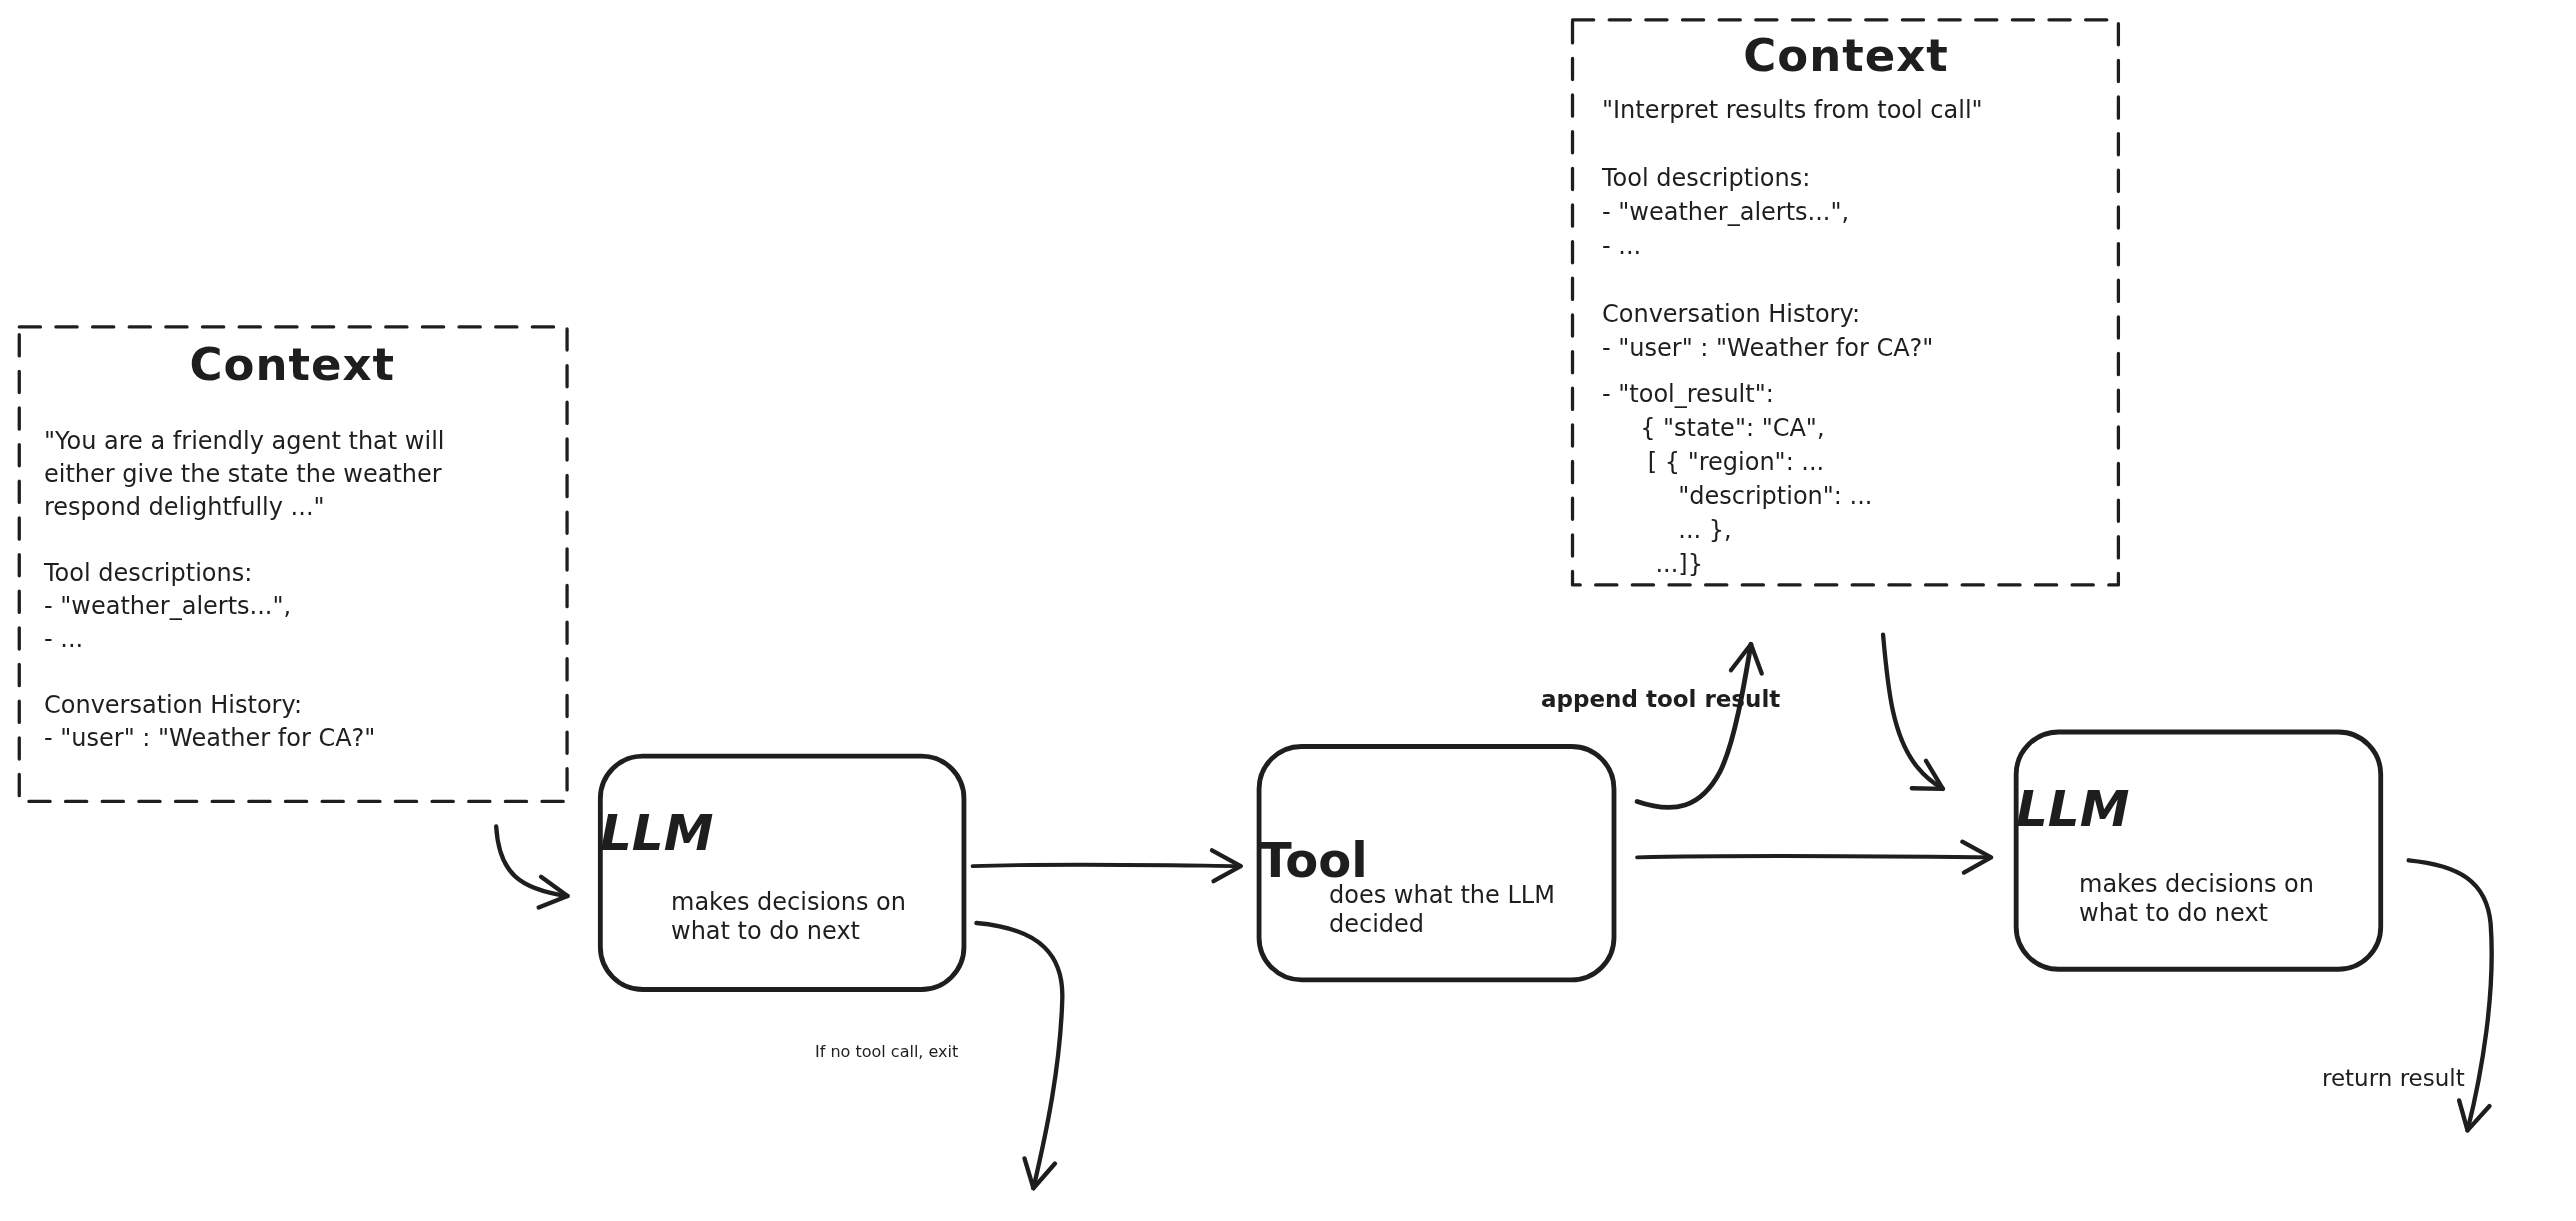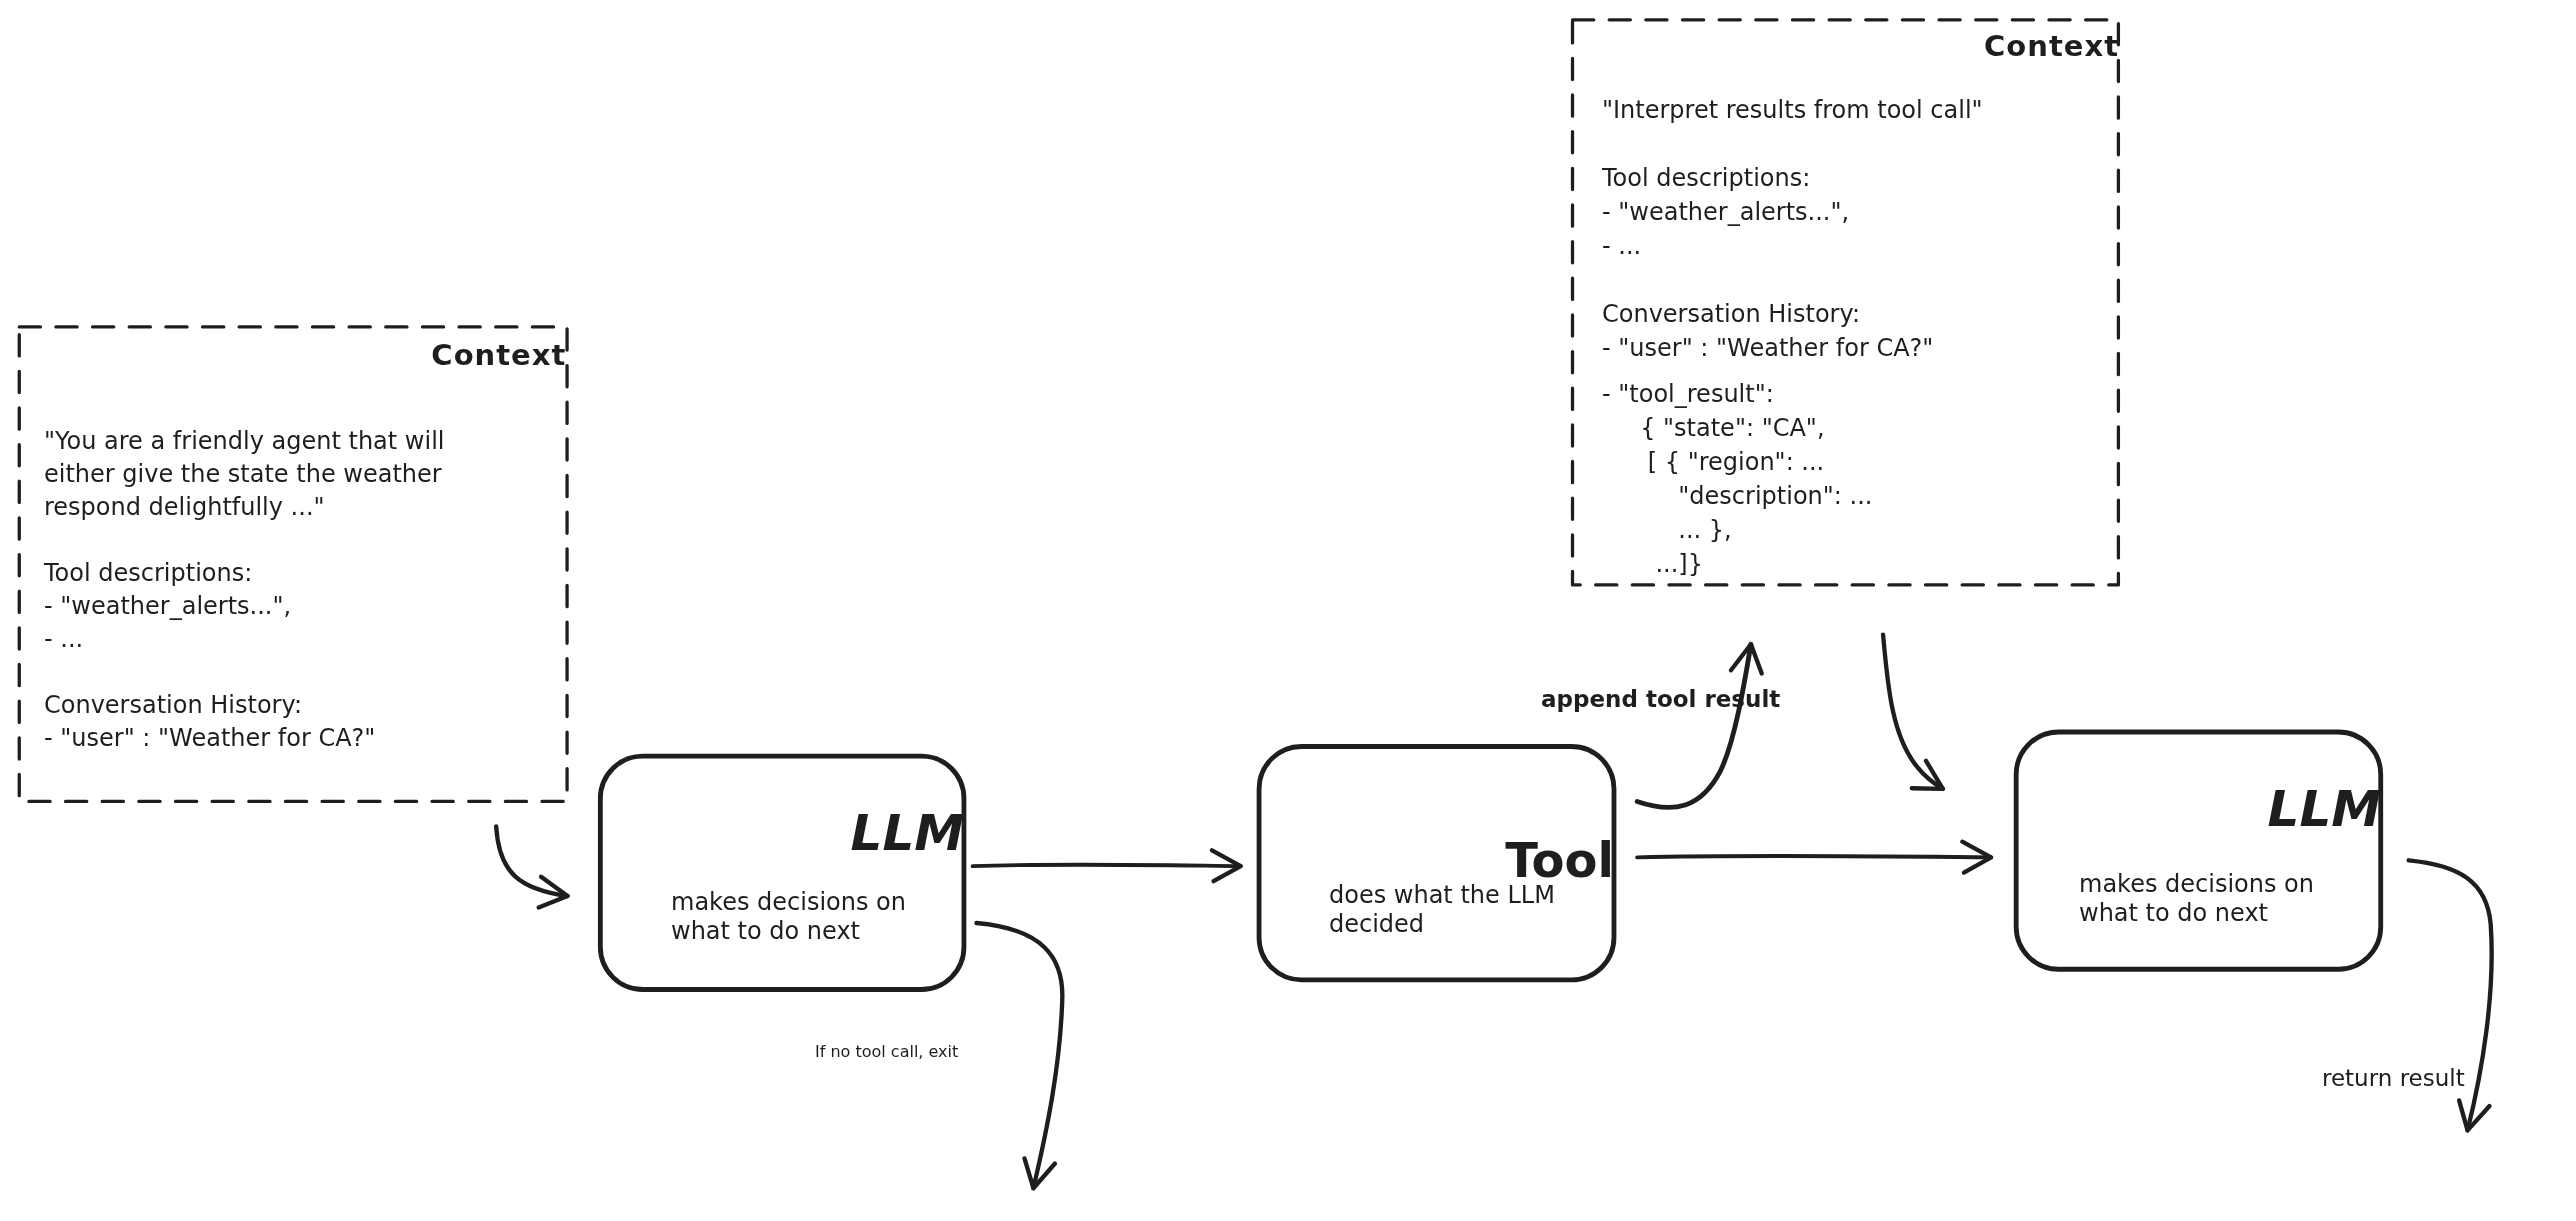--- a/index.html
+++ b/index.html
@@ -13,28 +13,28 @@
     position: relative;
     width: 2576px;
     height: 1221px;
     background: var(--bg);
     overflow: hidden;
   }
   #wires { position: absolute; left: 0; top: 0; }
   .stroke { stroke: var(--stroke); fill: none; stroke-linecap: round; stroke-linejoin: round; }
   .abs { position: absolute; }
   .box-title {
-    text-align: right;
+    text-align: center;
     font-weight: bold;
-    font-size: 29px;
+    font-size: 45px;
     letter-spacing: 1px;
     white-space: pre;
   }
   .node-title {
-    text-align: right;
+    text-align: left;
     font-weight: bold;
     font-size: 48px;
     white-space: pre;
   }
   .node-title.italic { font-style: italic; font-size: 50px; }
   .ctx-body { font-size: 24px; }
   .ctx-body > div { white-space: pre; min-height: 33px; line-height: 33px; }
   .ctx-body.wide > div { min-height: 34px; line-height: 34px; }
   .ctx-body > div.tight-gap { margin-top: 11.6px; }
   .node-sub { font-size: 24px; line-height: 29px; }

